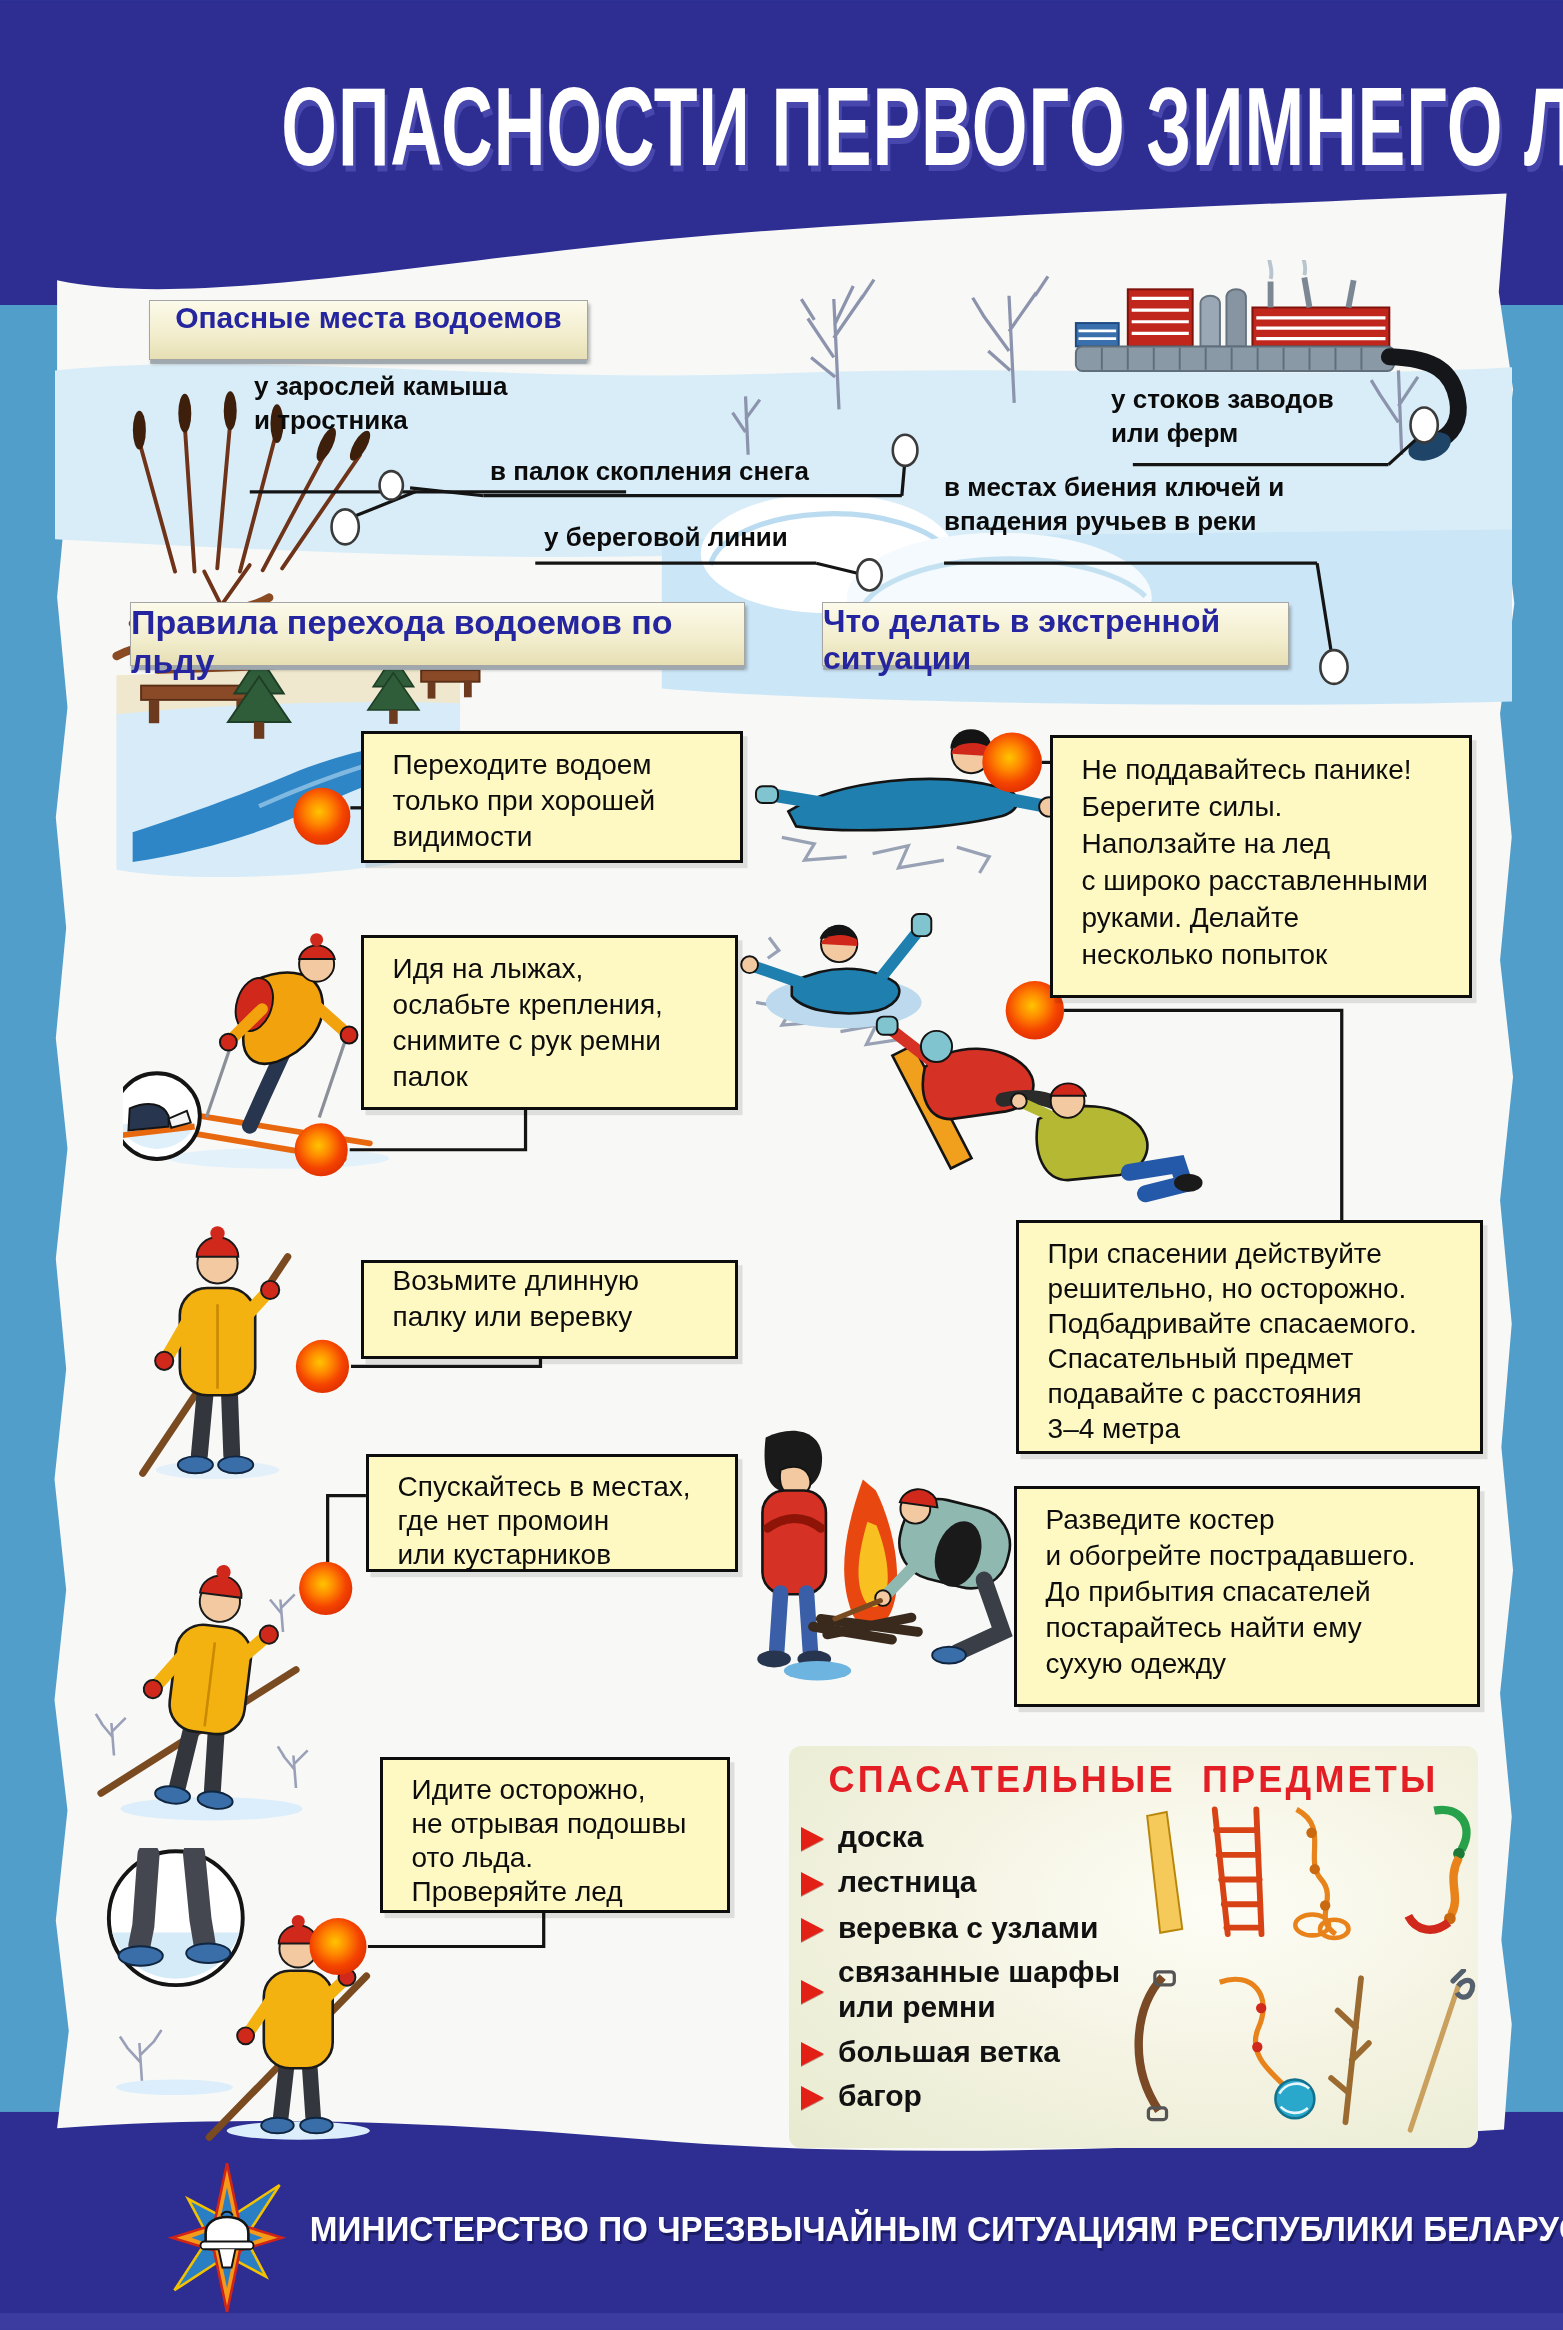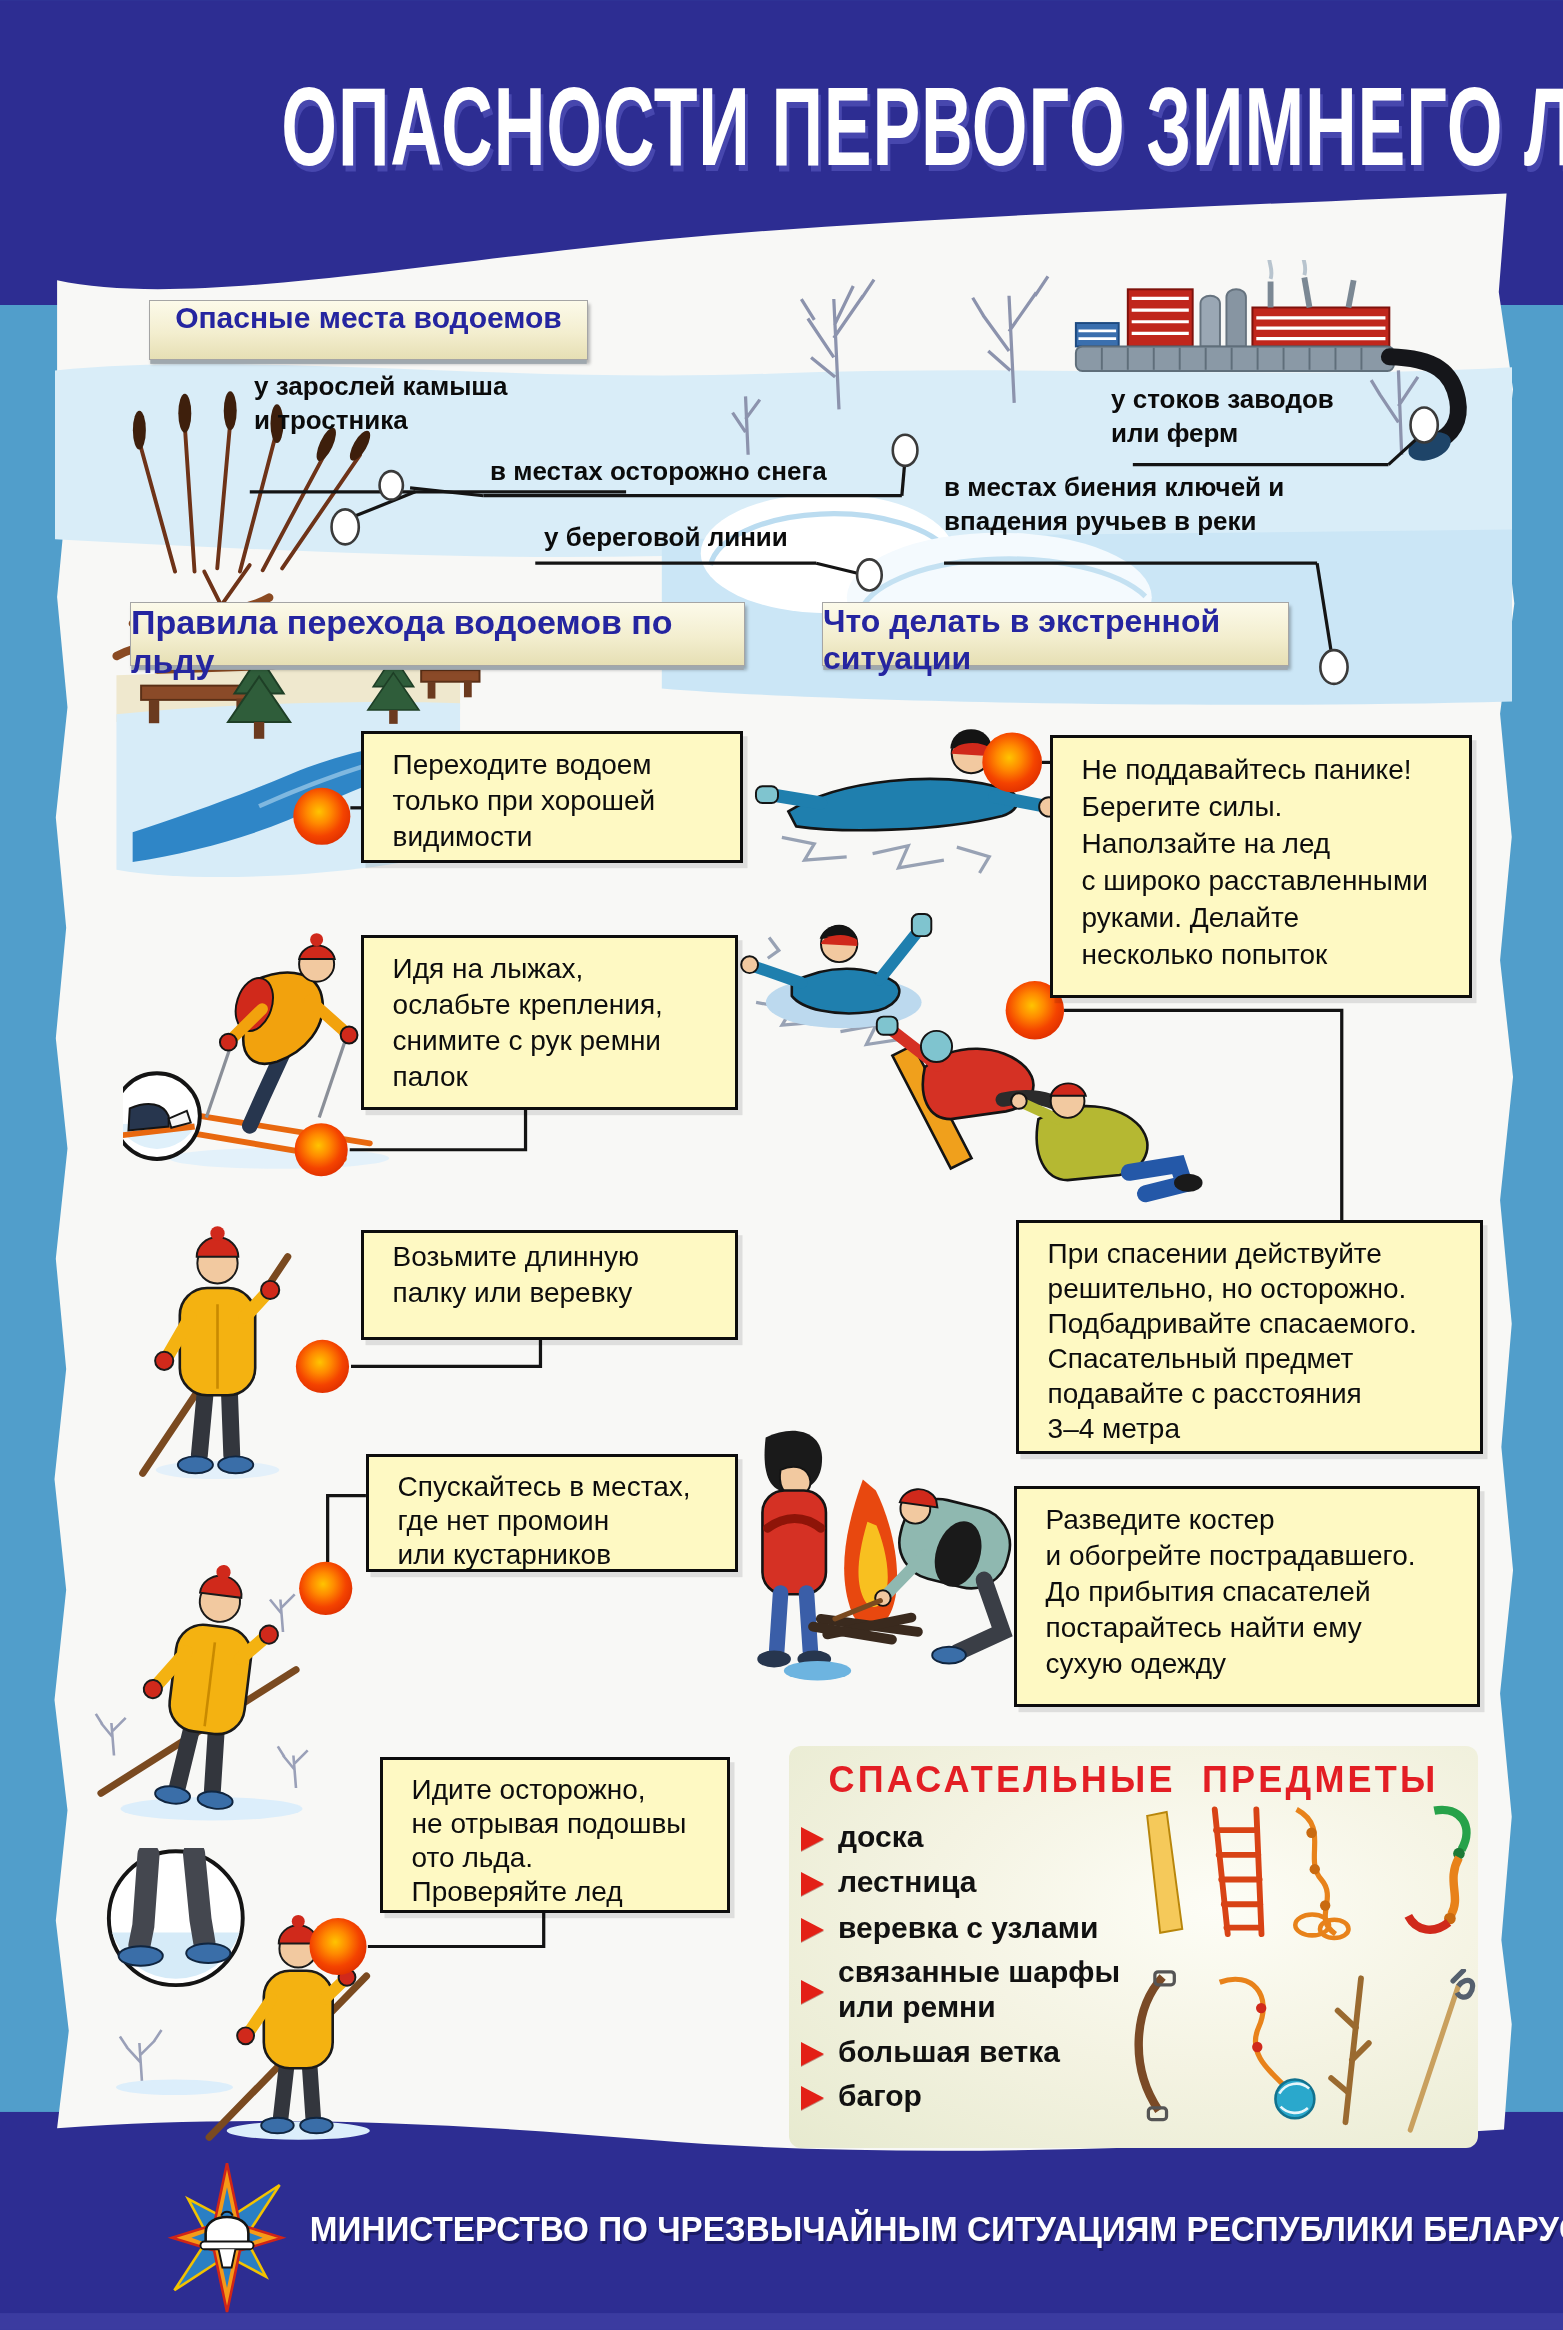--- a/index.html
+++ b/index.html
@@ -454,35 +454,35 @@
   </div>
   <div class="band" style="left:130px;top:602px;width:613px;height:62px;font-size:34px">
     <span>Правила перехода водоемов по льду</span>
   </div>
   <div class="band" style="left:822px;top:602px;width:465px;height:62px;font-size:32px">
     <span>Что делать в экстренной ситуации</span>
   </div>
 
   <div class="scene-label" style="left:254px;top:369px">у зарослей камыша
 и тростника</div>
-  <div class="scene-label" style="left:490px;top:454px">в местах осторожно снега</div>
+  <div class="scene-label" style="left:490px;top:454px">в палок скопления снега</div>
   <div class="scene-label" style="left:544px;top:520px">у береговой линии</div>
   <div class="scene-label" style="left:1111px;top:382px">у стоков заводов
 или ферм</div>
   <div class="scene-label" style="left:944px;top:470px">в местах биения ключей и
 впадения ручьев в реки</div>
 
   <div class="callout" style="left:361px;top:731px;width:382px;height:132px">Переходите водоем
 только при хорошей
 видимости</div>
   <div class="callout" style="left:361px;top:935px;width:377px;height:175px">Идя на лыжах,
 ослабьте крепления,
 снимите  с рук ремни
 палок</div>
-  <div class="callout" style="left:361px;top:1230px;width:377px;height:110px;padding-top:6px">Возьмите длинную
+  <div class="callout" style="left:361px;top:1260px;width:377px;height:99px;padding-top:0">Возьмите длинную
 палку или веревку</div>
   <div class="callout" style="left:366px;top:1454px;width:372px;height:118px;line-height:34px">Спускайтесь в местах,
 где нет промоин
 или кустарников</div>
   <div class="callout" style="left:380px;top:1757px;width:350px;height:156px;line-height:34px">Идите осторожно,
 не отрывая подошвы
 ото льда.
 Проверяйте лед</div>
 
   <div class="callout" style="left:1050px;top:735px;width:422px;height:263px;line-height:37px">Не поддавайтесь панике!

